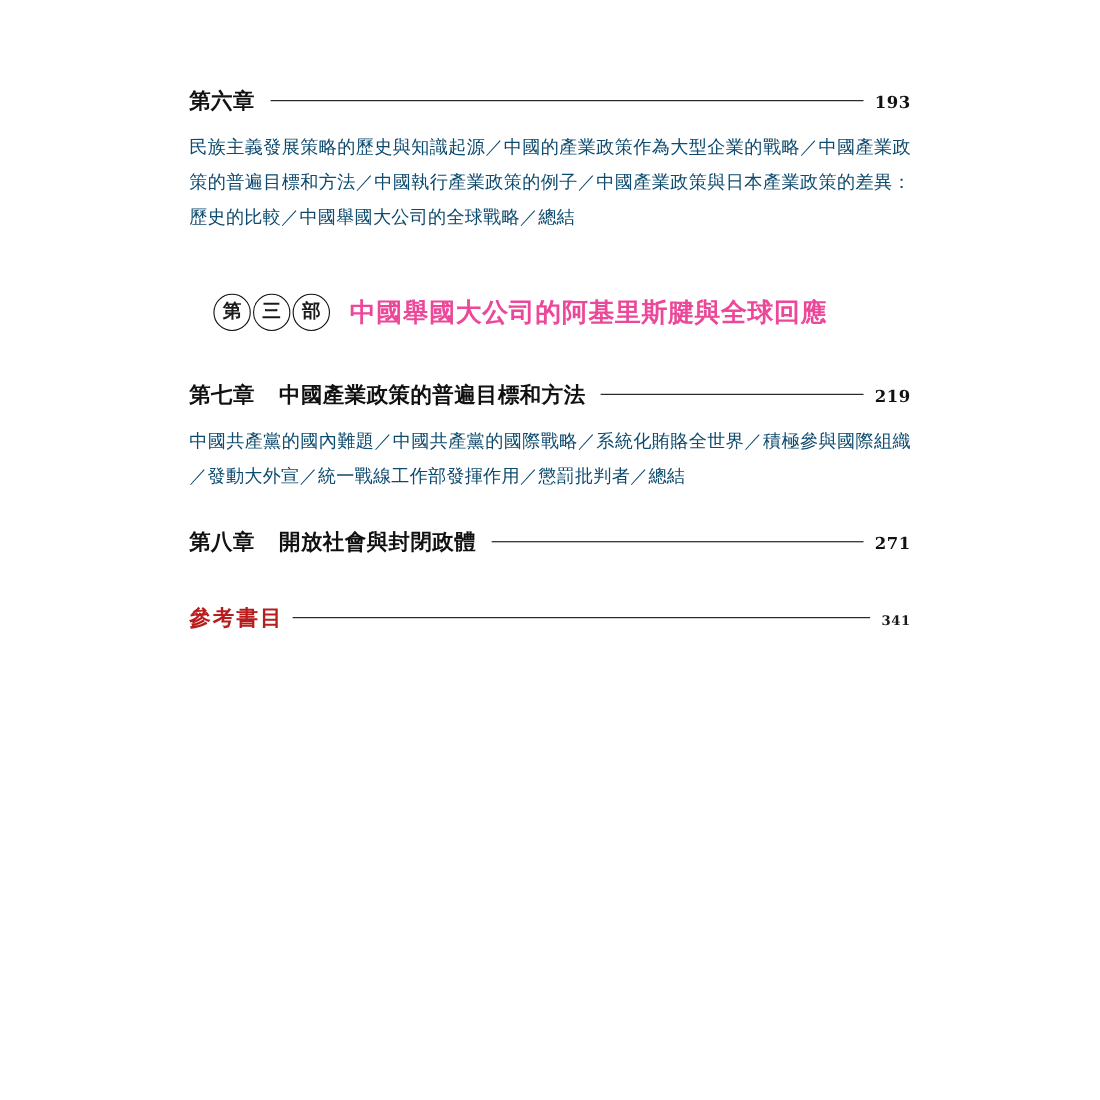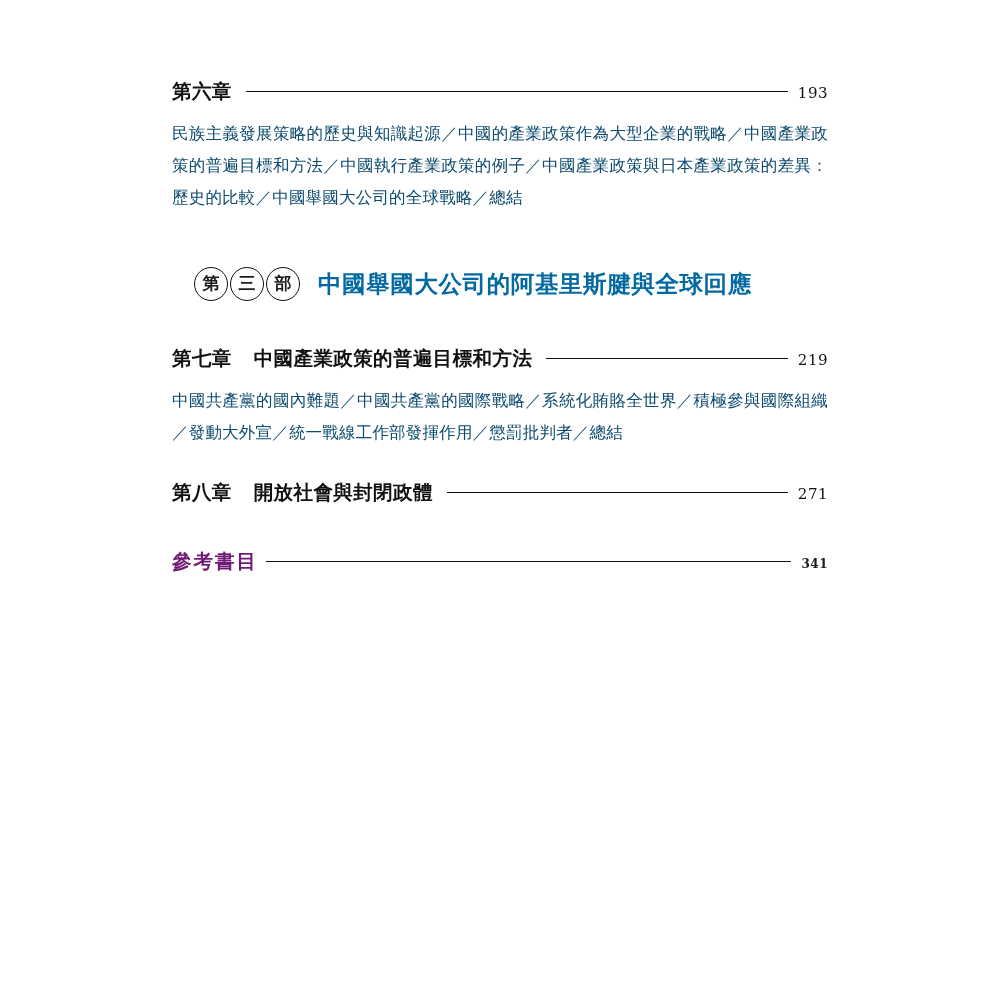--- a/index.html
+++ b/index.html
@@ -60,21 +60,21 @@
     position: relative;
     height: 1px;
     margin: 0 10px 0 14px;
     background: #111111;
     top: -6px;
   }
 
   .chapter-page {
     flex: 0 0 auto;
     font-size: 15px;
-    font-weight: normal;
+    font-weight: bold;
     letter-spacing: 0.5px;
     text-align: center;
   }
 
   .chapter-desc {
     margin-top: 13px;
     font-size: 16.5px;
     line-height: 1.95;
     letter-spacing: 0.2px;
     color: #0c4a6e;
@@ -108,41 +108,41 @@
     margin-right: 2px;
     box-sizing: border-box;
     line-height: 1;
   }
 
   .part-title {
     margin-left: 16px;
     font-size: 23.5px;
     font-weight: bold;
     letter-spacing: 0.6px;
-    color: #0369a1;
+    color: #ec4899;
     white-space: nowrap;
   }
 
   
   .chapter.gap-top { margin-top: 0; }
   .chapter.spaced { margin-top: 30px; }
 
   
   .biblio {
     margin-top: 42px;
     display: flex;
     align-items: baseline;
     width: 100%;
     white-space: nowrap;
   }
   .biblio-title {
     font-weight: bold;
     font-size: 19.5px;
     letter-spacing: 2px;
-    color: #701a75;
+    color: #b91c1c;
   }
   .biblio .leader {
     margin-left: 8px;
   }
   .biblio-page {
     font-size: 12px;
     font-weight: bold;
     letter-spacing: 0.5px;
   }
 </style>

